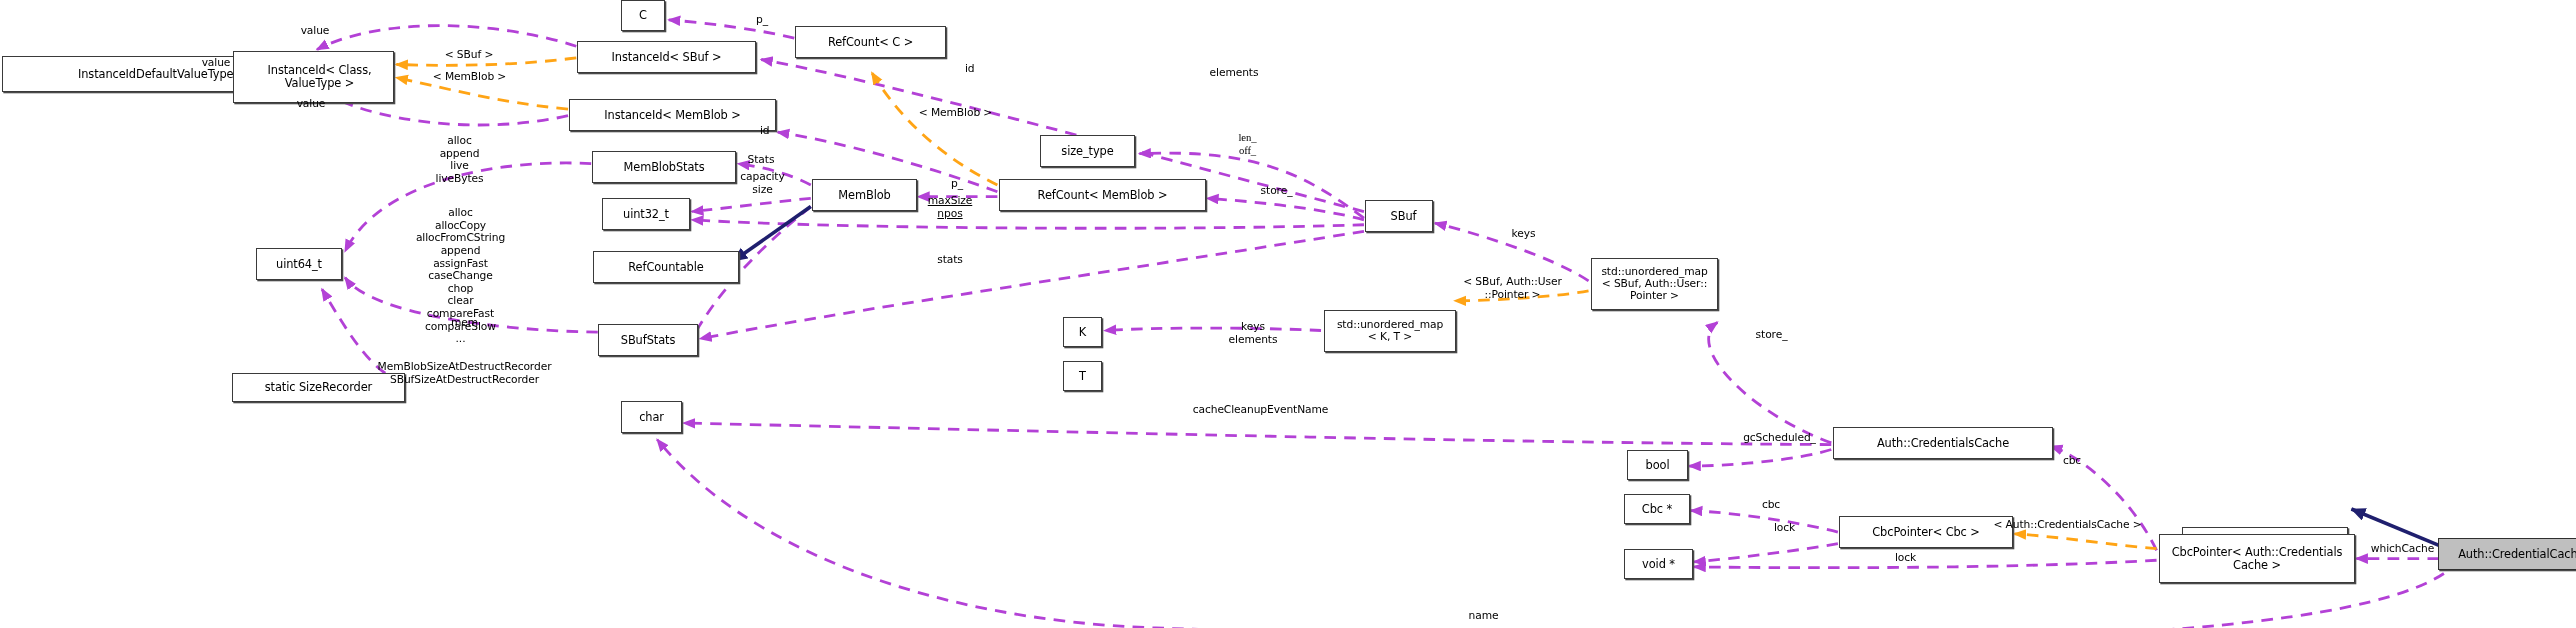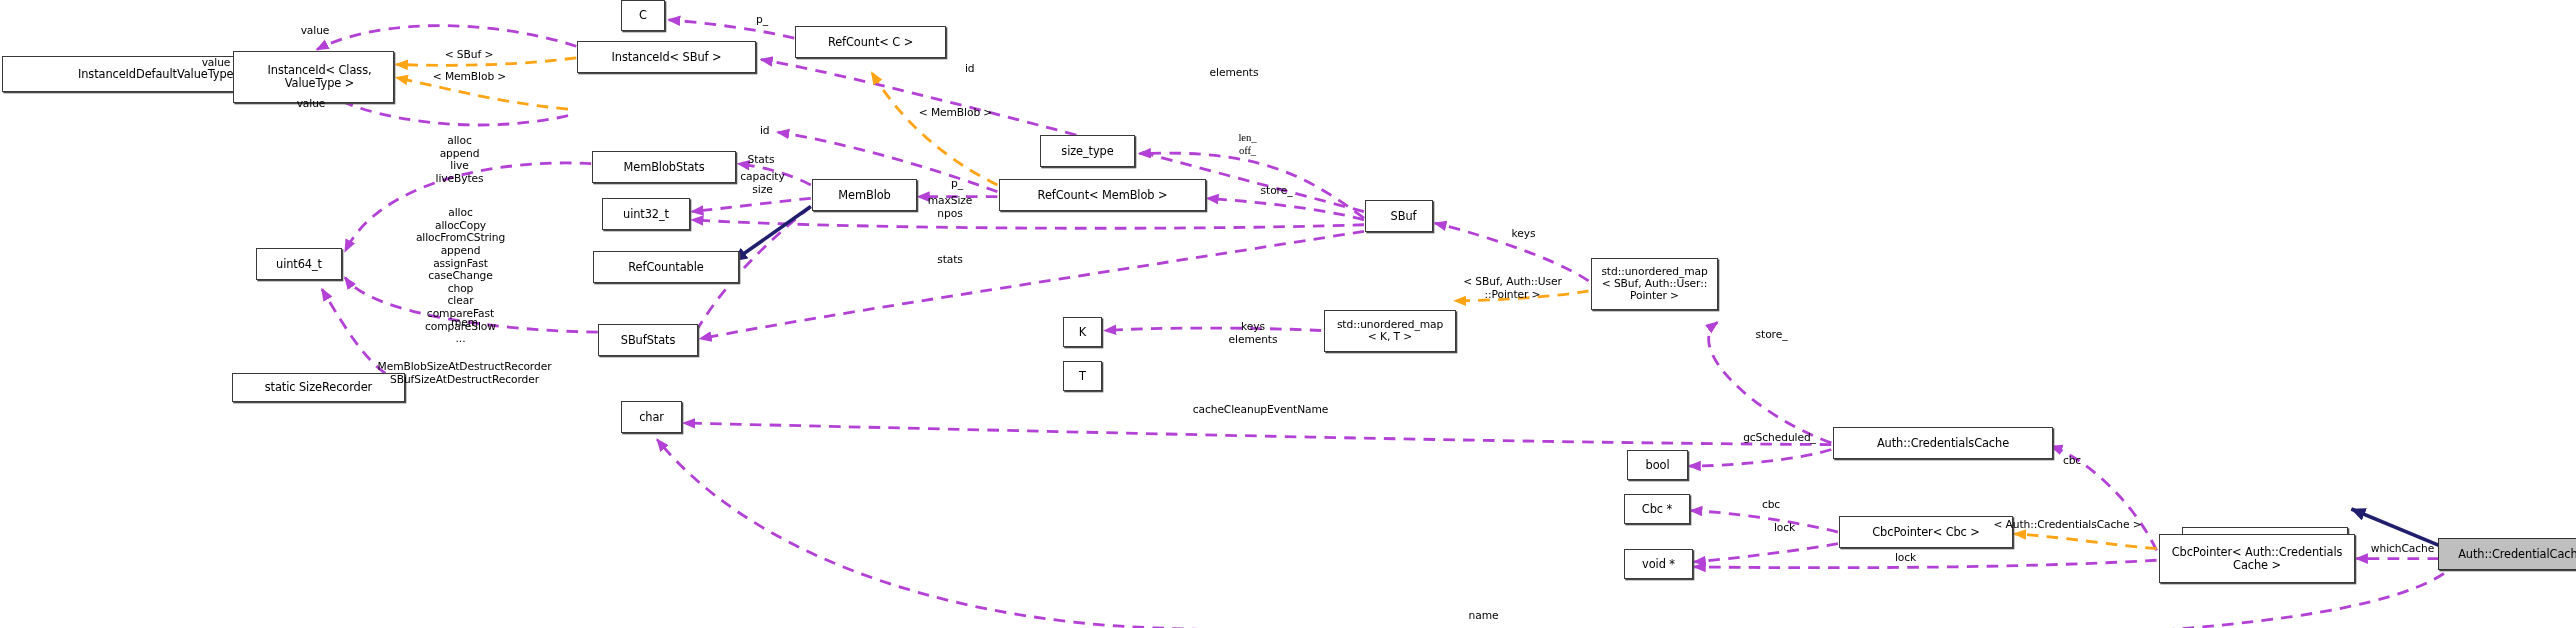--- a/index.html
+++ b/index.html
@@ -106,20 +106,23 @@
 
   <div class="node" style="left:233px;top:51px;width:161px;height:52px;padding-left:12px;">
     <span>InstanceId&lt; Class,
 ValueType &gt;</span>
   </div>
 
   <div class="node" style="left:577px;top:41px;width:179px;height:32px;">
     <span>InstanceId&lt; SBuf &gt;</span>
   </div>
 
+  <div class="node" style="left:569px;top:99px;width:207px;height:32px;">
+    <span>InstanceId&lt; MemBlob &gt;</span>
+  </div>
 
   <div class="node" style="left:621px;top:0px;width:44px;height:31px;">
     <span>C</span>
   </div>
 
   <div class="node" style="left:795px;top:26px;width:151px;height:32px;">
     <span>RefCount&lt; C &gt;</span>
   </div>
 
   <div class="node" style="left:1040px;top:135px;width:95px;height:32px;">
@@ -243,21 +246,21 @@
 
   <div class="elabel" style="left:738px;top:154px;width:46px;">Stats</div>
 
   <div class="elabel" style="left:733px;top:171px;width:59px;">capacity
 size</div>
 
   <div class="elabel" style="left:940px;top:178px;width:34px;">p_</div>
 
   <div class="elabel" style="left:1251px;top:185px;width:51px;">store_</div>
 
-  <div class="elabel" style="left:918px;top:195px;width:64px;">maxSize
+  <div class="elabel" style="left:918px;top:195px;width:64px;text-decoration:underline;">maxSize
 npos</div>
 
   <div class="elabel" style="left:419px;top:135px;width:81px;">alloc
 append
 live
 liveBytes</div>
 
   <div class="elabel" style="left:380px;top:207px;width:161px;">alloc
 allocCopy
 allocFromCString

